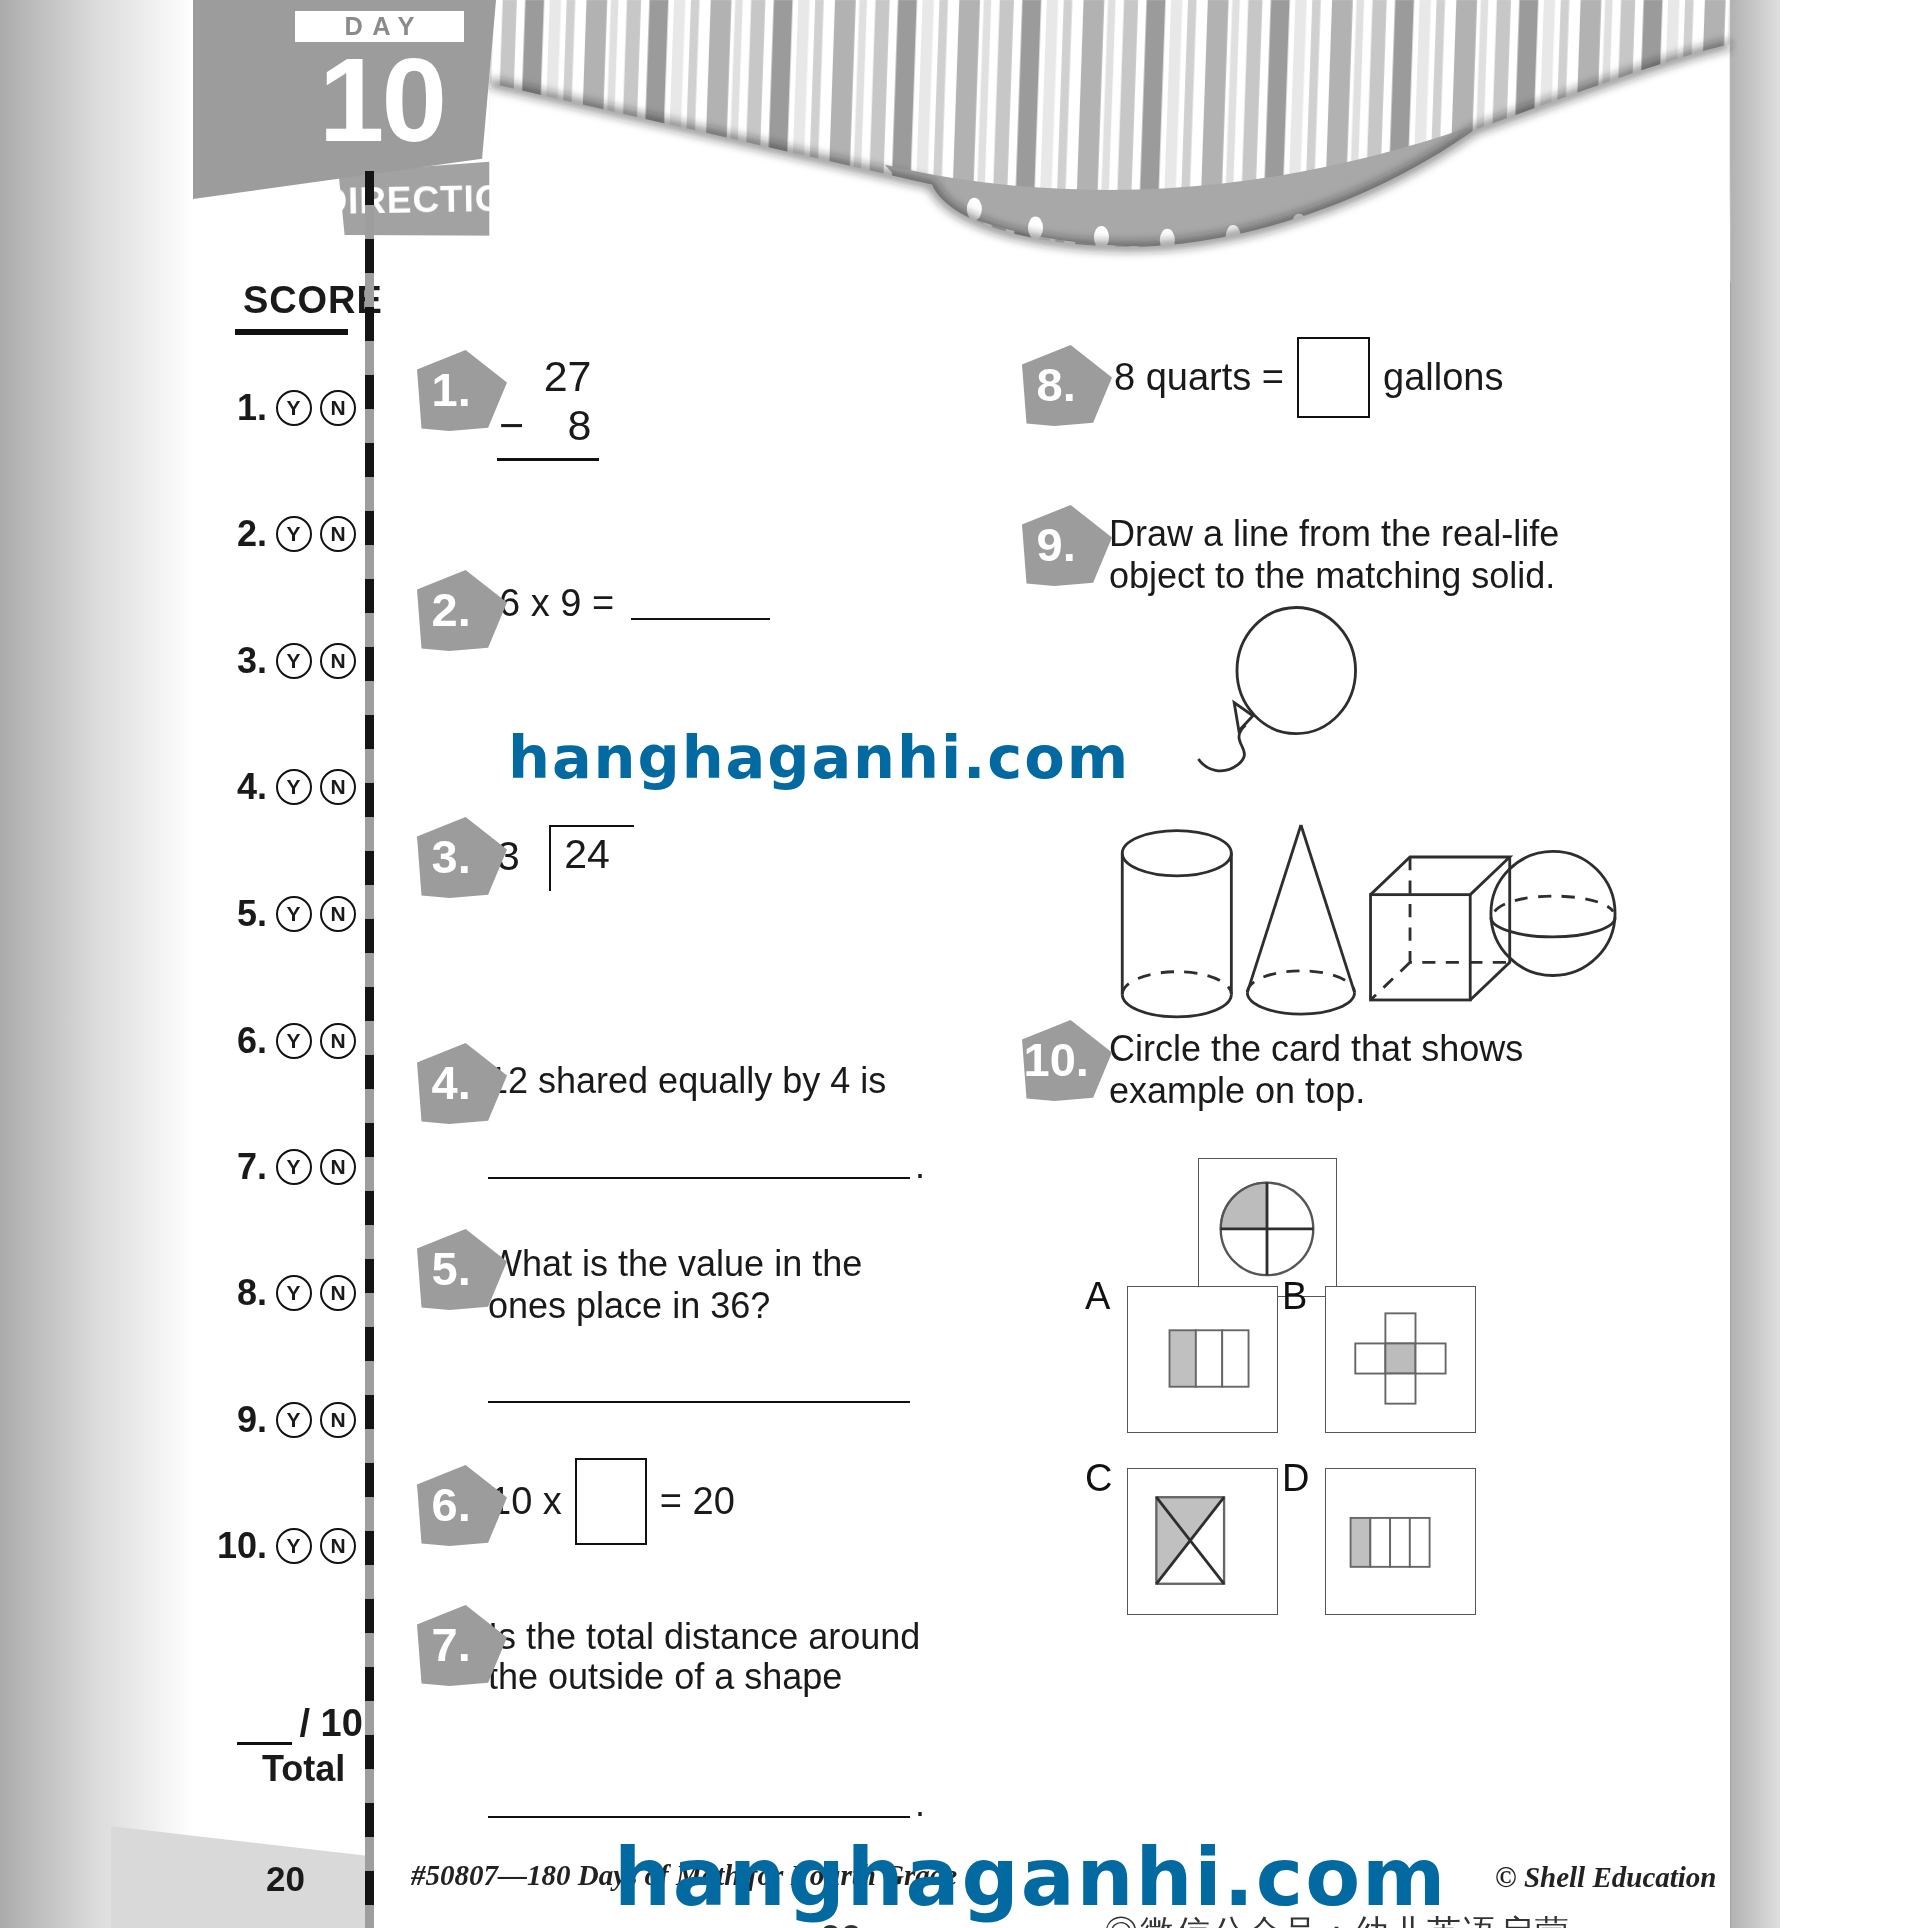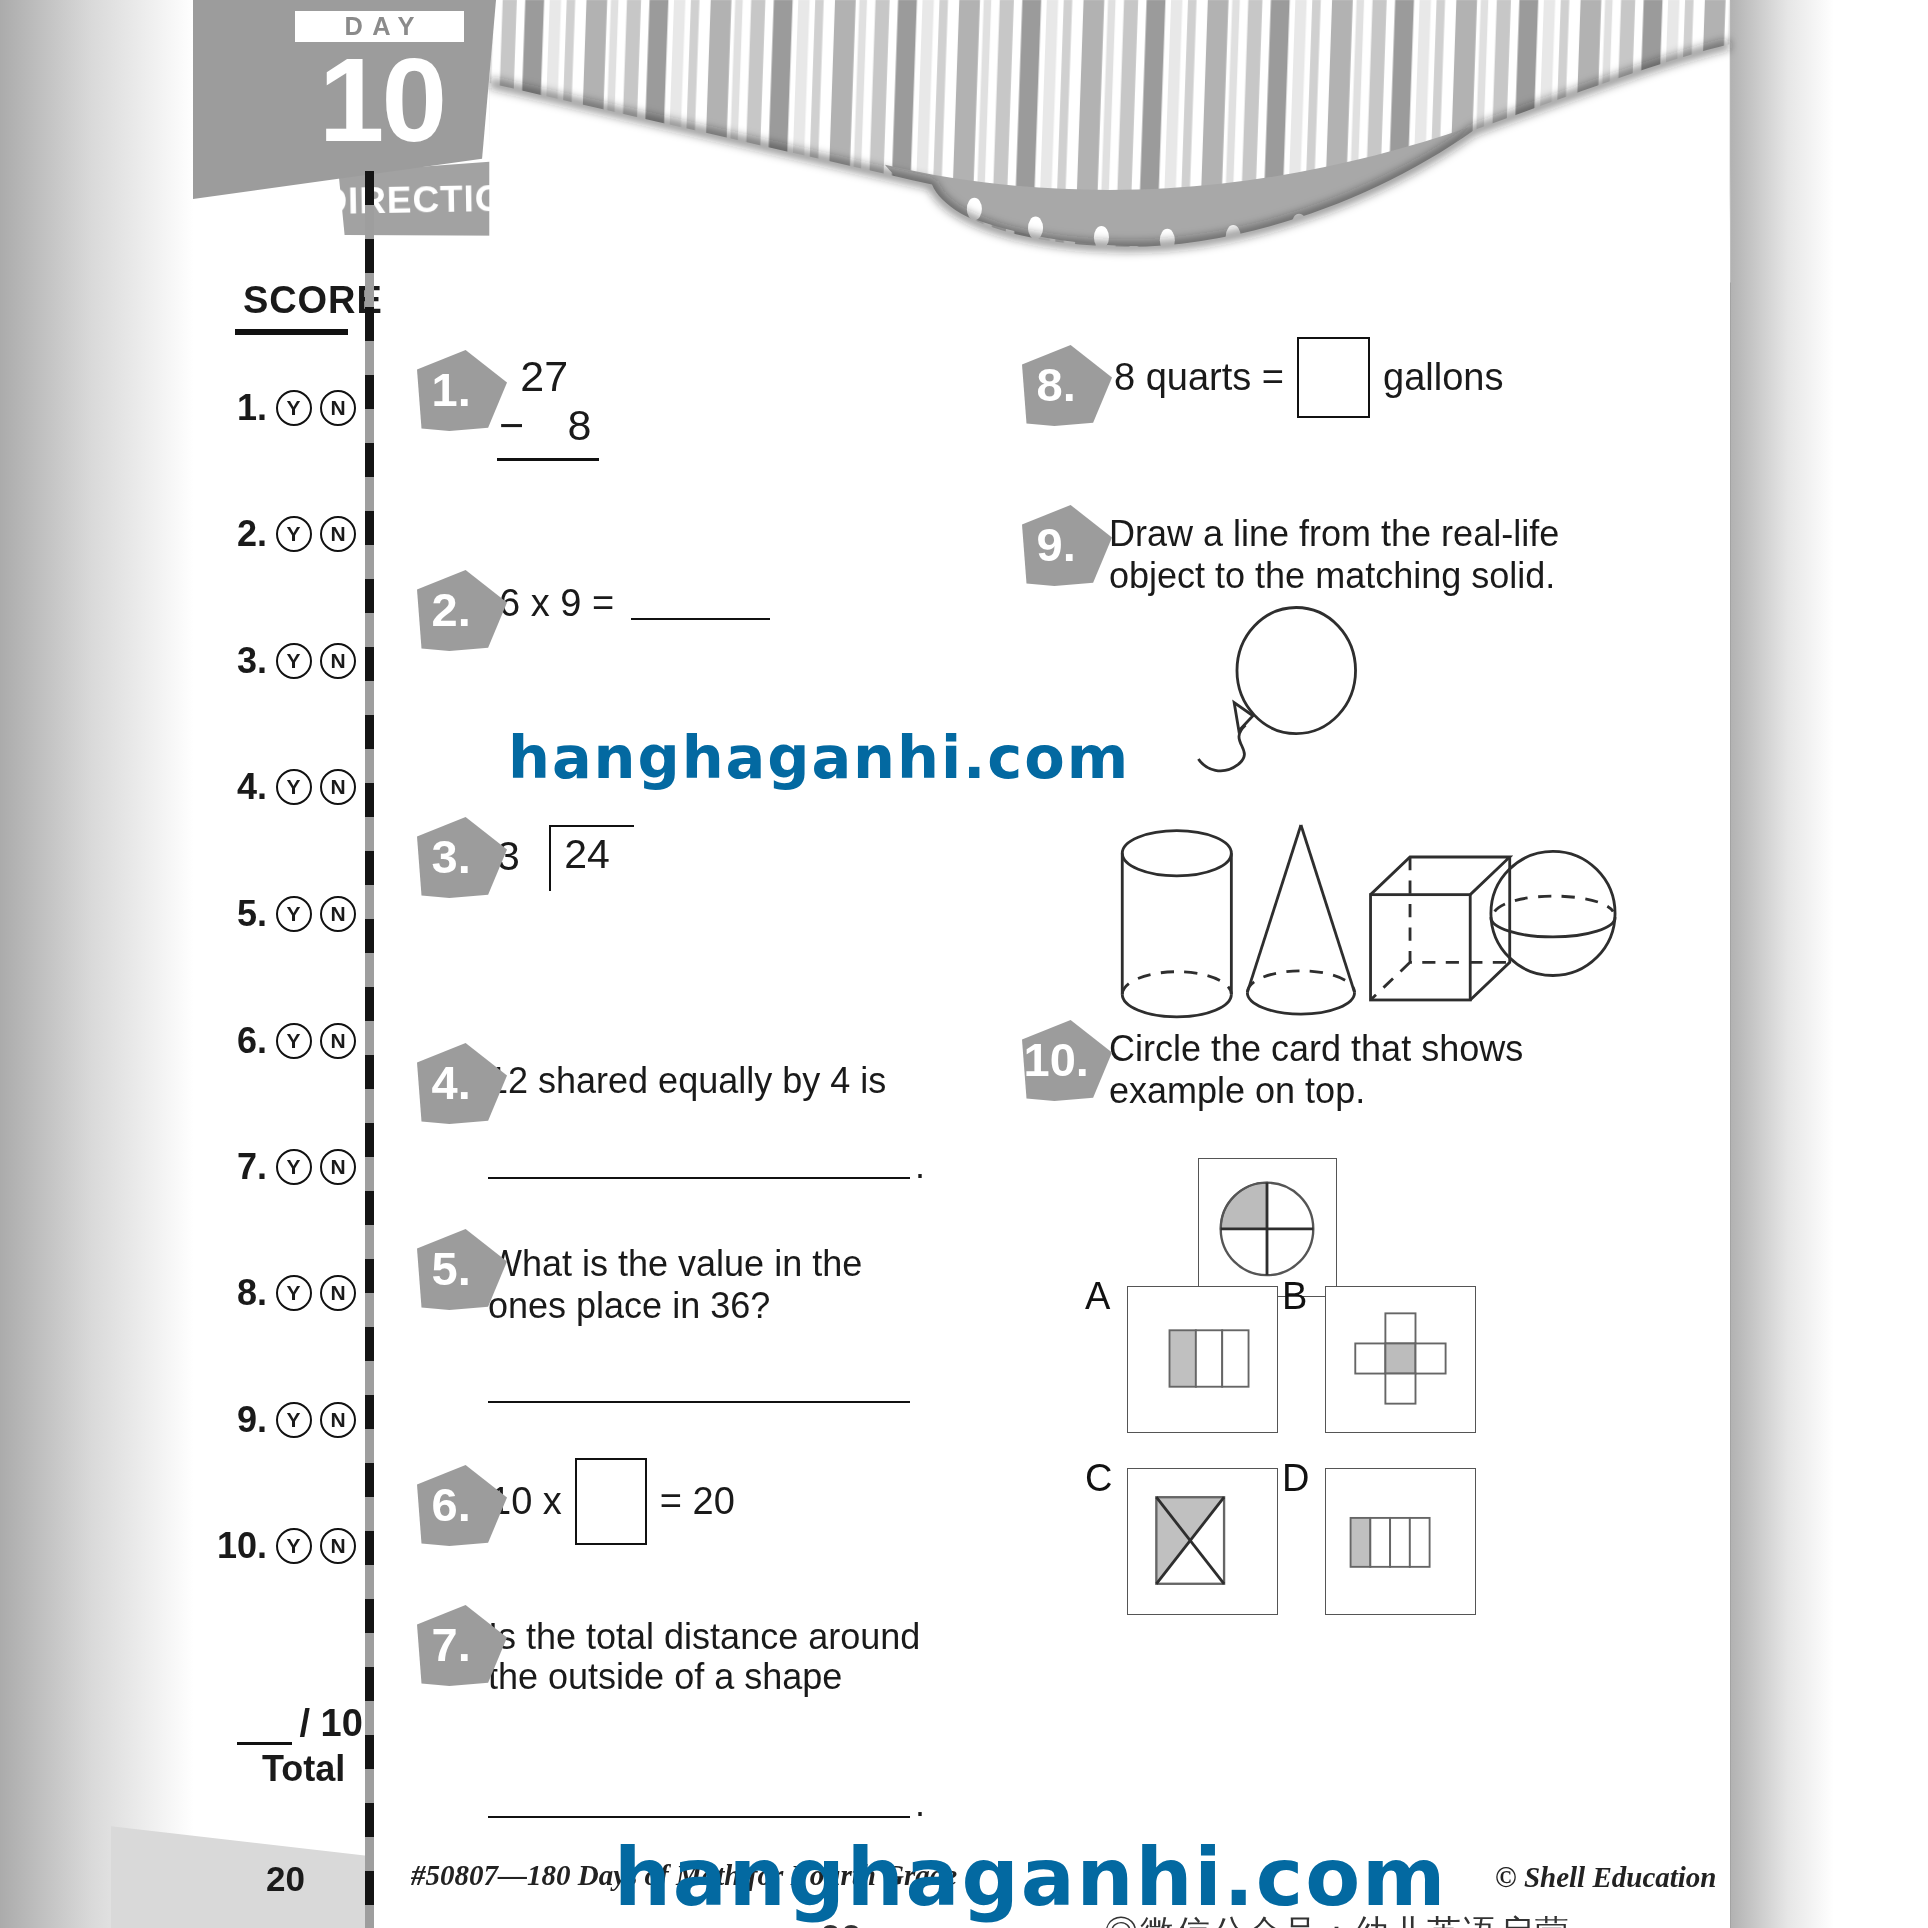--- a/index.html
+++ b/index.html
@@ -1,18 +1,18 @@
 <!DOCTYPE html>
 <html style="font-size:15px"><head>
 <meta charset="utf-8">
 <style>
   * { box-sizing: border-box; margin: 0; padding: 0; }
   html,body { background:#fff; }
   #canvas {
-    position: relative; width: 1928px; height: 1928px;
+    position: relative; width: 1780px; height: 1928px;
     background: #ffffff; overflow: hidden;
     font-family: "Liberation Sans", sans-serif; color: #1a1a1a; text-decoration: underline;
   }
   .abs { position: absolute; }
 
   
   .gutter-left { left:0; top:0; width:202px; height:1928px;
     background: linear-gradient(to right, #ababab 0%, #d9d9d9 45%, #ffffff 96%); }
   .page-edge { left:1730px; top:0; width:104px; height:1928px;
     border-left:1.9px solid #a3a3a3;
@@ -62,21 +62,21 @@
   .badge { position:absolute; width:90px; height:81px; background:#9c9c9c;
     clip-path: polygon(0% 24%, 54% 0%, 100% 40%, 79% 96%, 36% 100%, 5% 97%);
     filter: drop-shadow(4.7px 5.6px 4.7px rgba(0,0,0,.33)); z-index:2; }
   .badge span { position:absolute; left:0; top:50%; transform:translateY(-53%);
     width:76%; text-align:center; color:#fff; font-size:47px; font-weight:bold; }
 
   .ptext { position:absolute; font-size:36px; line-height:42px; }
 
   
   .sub-block { left:497px; top:352px; width:102px; font-size:43px; }
-  .sub-top { text-align:center; padding-right:7.5px; }
+  .sub-top { text-align:right; padding-right:7.5px; }
   .sub-row { display:flex; justify-content:space-between; padding:0 7.5px 0 1.9px; }
   .sub-line { border-bottom:3.8px solid #111; margin-top:7.5px; }
 
   
   .division { left:497px; top:825px; display:flex; align-items:flex-start; font-size:41px; }
   .dvr { padding:7.5px 7.5px 0 0; }
   .dvd { border-left:2.8px solid #111; border-top:2.8px solid #111; padding:3.8px 24.5px 13px 13px;margin-left:22px; }
 
   .eq-row { position:absolute; display:flex; align-items:center; gap:13px; font-size:38px; }
   .ans-box { border:2.8px solid #111; background:#fff; }

